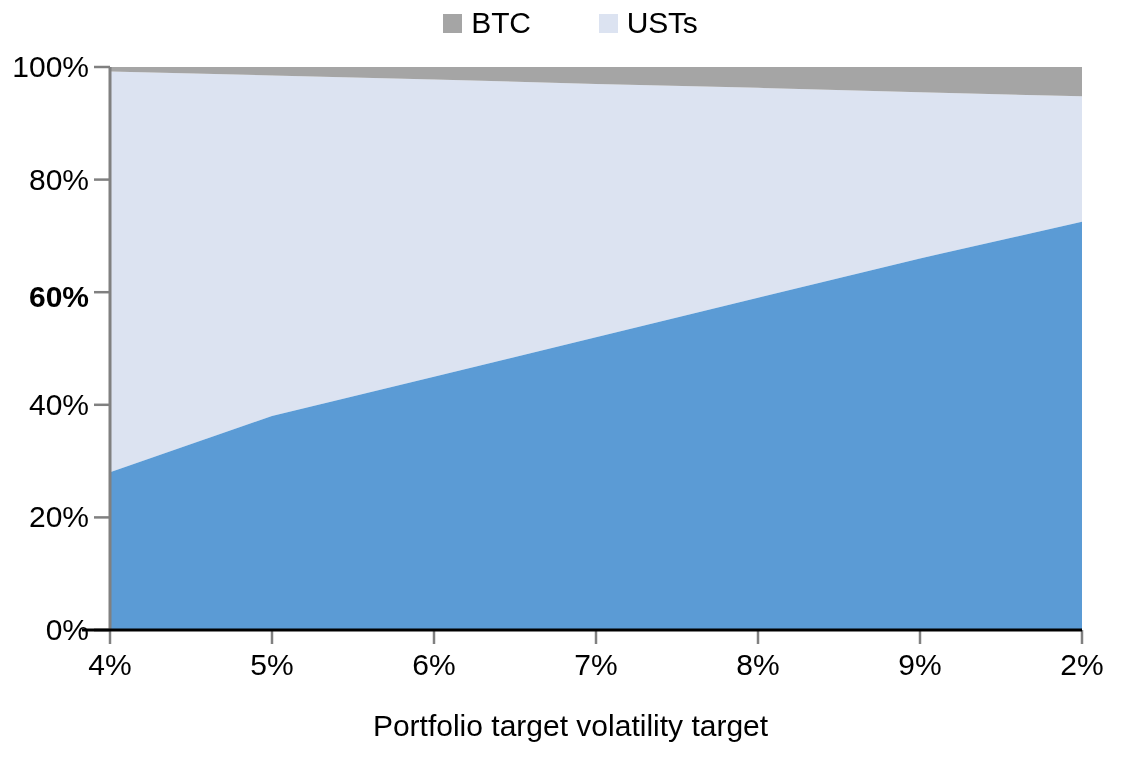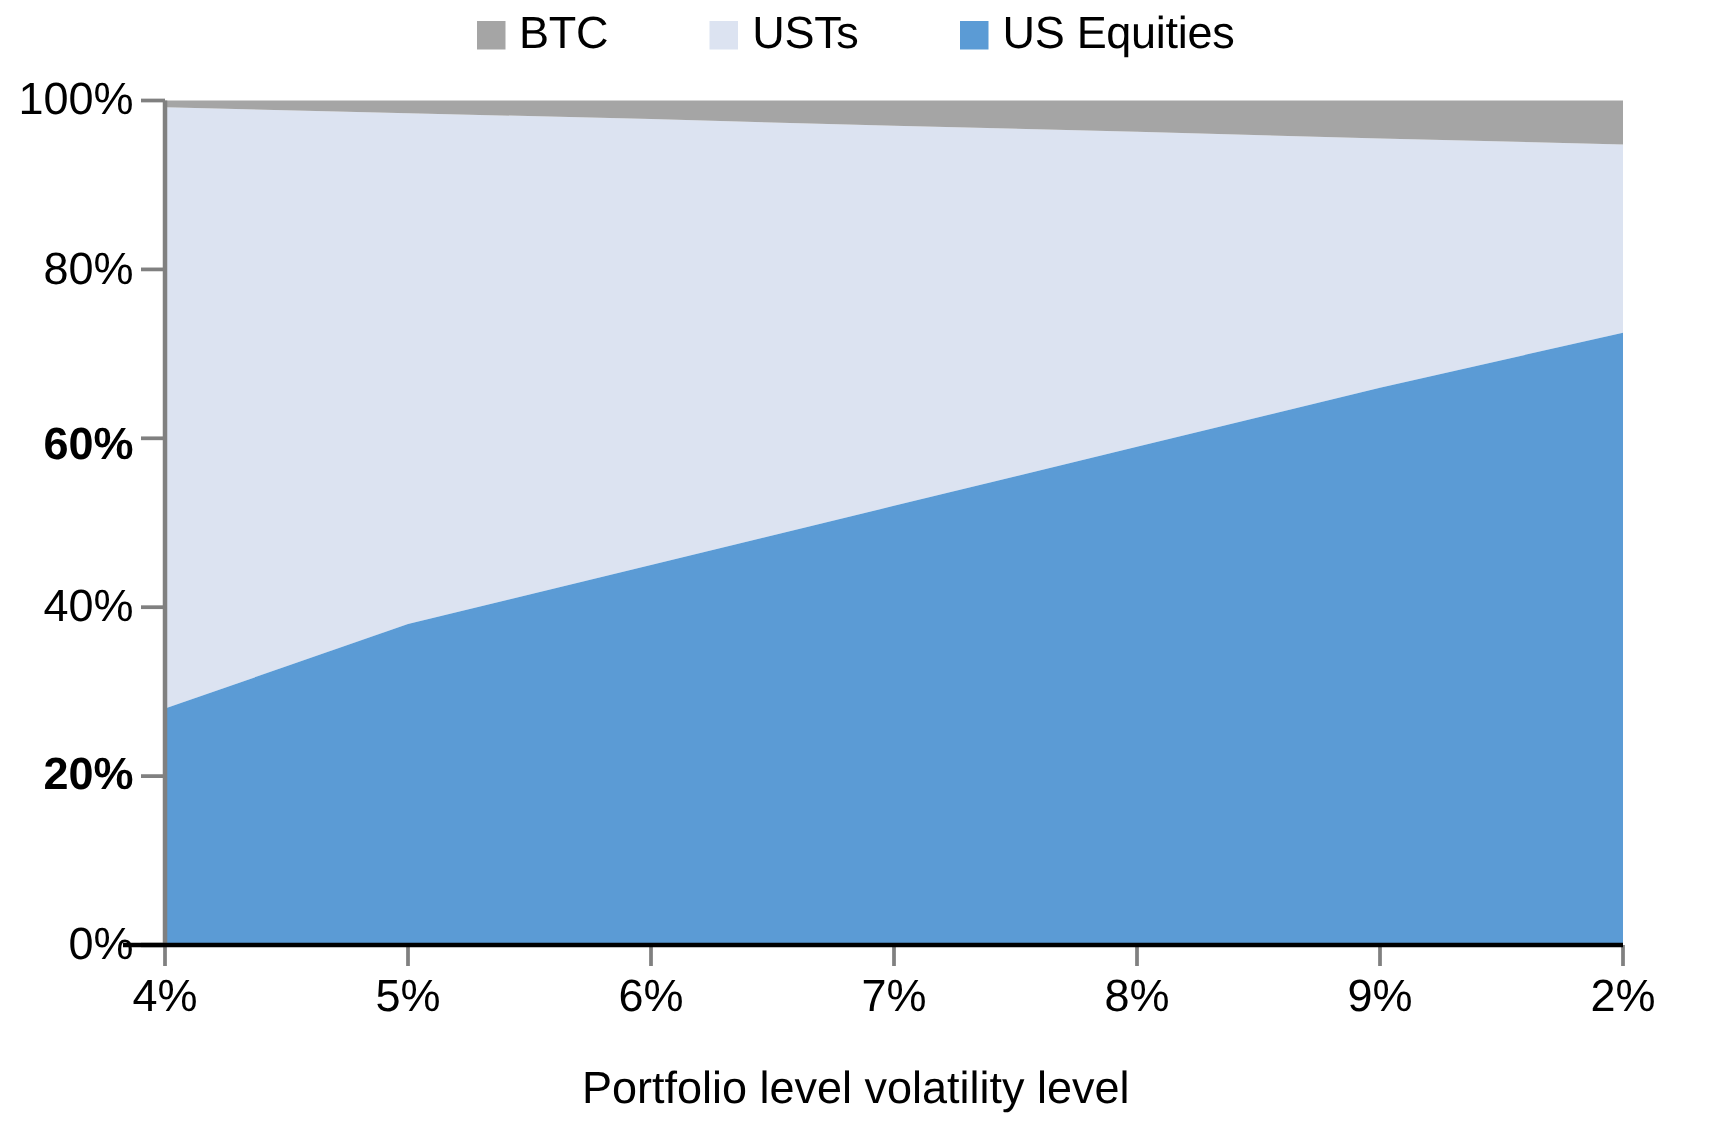--- a/index.html
+++ b/index.html
@@ -130,24 +130,20 @@
     <div class="legend-item">
       <span class="legend-swatch" style="background:#a5a5a5"></span>
       <span class="legend-label">BTC</span>
     </div>
 
     <div class="legend-item">
       <span class="legend-swatch" style="background:#dce3f1"></span>
       <span class="legend-label">USTs</span>
     </div>
 
-    <div class="legend-item">
-      <span class="legend-swatch" style="background:#5b9bd5"></span>
-      <span class="legend-label">US Equities</span>
-    </div>
 
   </div>
 
   <div class="plot-wrap">
     <svg class="plot" viewBox="0 0 1141 763" preserveAspectRatio="none">
       <g>
         <path id="area-usts" d="M110 71.50400000000002L272 75.44500000000005L434 79.38599999999997L596 83.88999999999999L758 87.83100000000002L920 92.33500000000004L1082 96.27600000000007L1082 221.825L920 258.41999999999996L758 297.83000000000004L596 337.24L434 376.65L272 416.06L110 472.36Z" fill="#dce3f1"></path>
         <path id="area-btc" d="M110 67L272 67L434 67L596 67L758 67L920 67L1082 67L1082 96.27600000000007L920 92.33500000000004L758 87.83100000000002L596 83.88999999999999L434 79.38599999999997L272 75.44500000000005L110 71.50400000000002Z" fill="#a5a5a5"></path>
         <path id="area-us-equities" d="M110 472.36L272 416.06L434 376.65L596 337.24L758 297.83000000000004L920 258.41999999999996L1082 221.825L1082 630L920 630L758 630L596 630L434 630L272 630L110 630Z" fill="#5b9bd5"></path>
       </g>
@@ -170,32 +166,32 @@
             <line x1="1082" x2="1082" y1="630" y2="644" stroke="#808080" stroke-width="2.5"></line>
           </g>
         <line id="y-axis-line" stroke="#808080" stroke-width="3" x1="110" x2="110" y1="67" y2="630"></line>
         <line id="x-axis-line" stroke="#000000" stroke-width="3" x1="82" x2="1082" y1="630" y2="630"></line>
       </g>
     </svg>
   </div>
 
   <div class="ylabels" id="ylabels">
       <div class="ytick" style="top: 630px;">0%</div>
-      <div class="ytick" style="top: 517.4px; font-weight: bold;">20%</div>
+      <div class="ytick" style="top: 517.4px;">20%</div>
       <div class="ytick" style="top: 404.8px; margin-left: 36px;">40%</div>
       <div class="ytick" style="top: 297px; font-weight: bold;">60%</div>
       <div class="ytick" style="top: 179.6px; text-align: right;">80%</div>
       <div class="ytick" style="top: 67px;">100%</div>
     </div>
 
   <div class="xlabels" id="xlabels">
       <div class="xtick" style="left: 110px;">4%</div>
       <div class="xtick" style="left: 272px;">5%</div>
       <div class="xtick" style="left: 434px;">6%</div>
       <div class="xtick" style="left: 596px;">7%</div>
       <div class="xtick" style="left: 758px;">8%</div>
       <div class="xtick" style="left: 920px;">9%</div>
       <div class="xtick" style="left: 1082px;">2%</div>
     </div>
 
-  <div class="axis-title">Portfolio level volatility level</div>
+  <div class="axis-title">Portfolio target volatility target</div>
 
 </div>
 
 </body></html>

